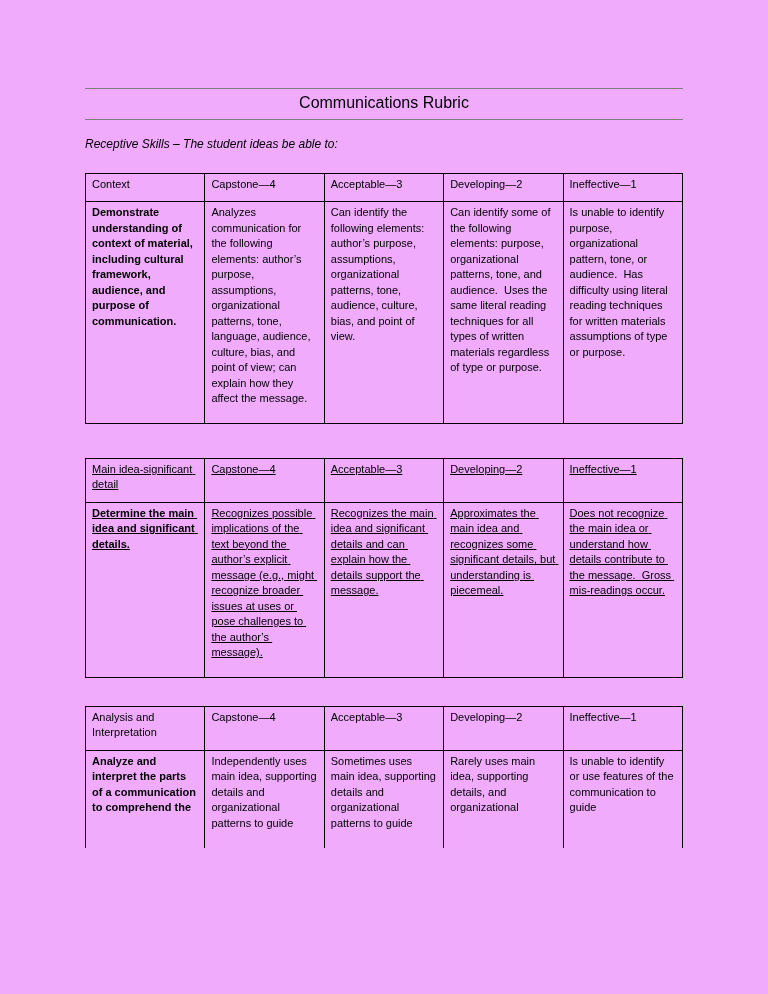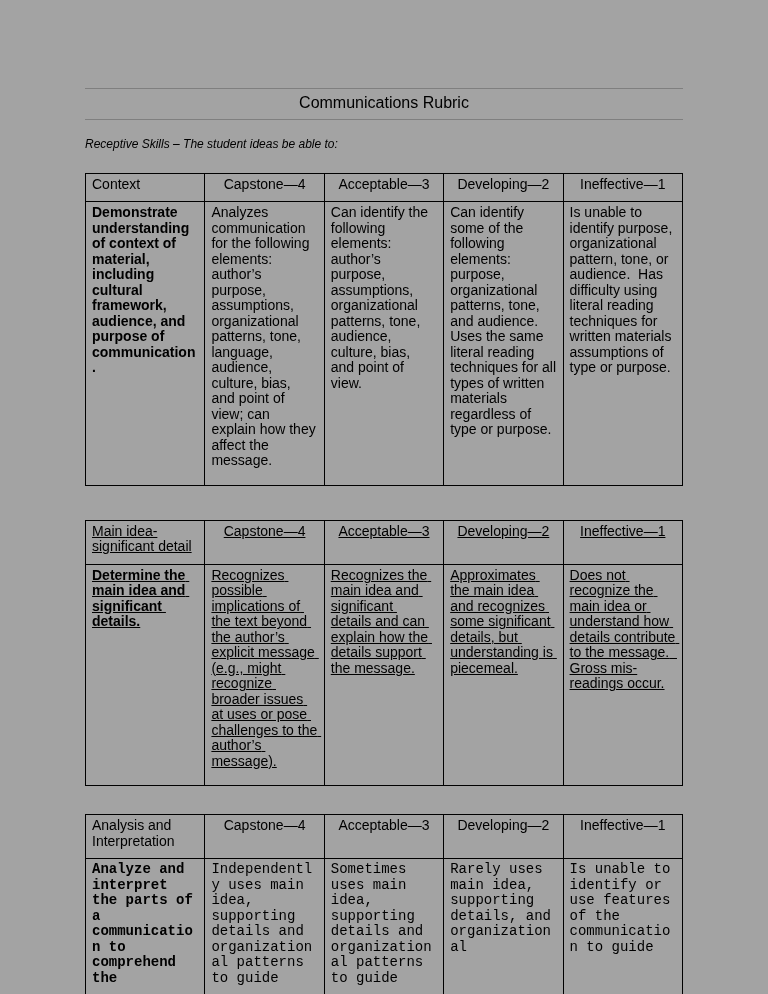--- a/index.html
+++ b/index.html
@@ -1,20 +1,20 @@
 <!DOCTYPE html>
 <html lang="en"><head>
 <meta charset="utf-8">
 <style>
   * { margin: 0; padding: 0; box-sizing: border-box; }
   html, body { background: #ffffff; }
   .page {
     width: 768px;
     height: 994px;
-    background: #a3a3a3;
+    background: #f0abfc;
     overflow: hidden;
     color: #000;
     font-family: "Liberation Sans", sans-serif;
   }
   .content { padding: 88px 85px 0 85px; }
 
   .doc-title {
     text-align: center;
     font-size: 16px;
     font-weight: normal;
@@ -35,42 +35,42 @@
     font-size: 12px;
     font-style: italic;
     line-height: 1.4;
   }
   p.section .term { font-weight: normal; }
 
   table.rubric {
     width: 100%;
     border-collapse: collapse;
     table-layout: fixed;
-    font-size: 14px;
+    font-size: 11px;
     line-height: 15.5px;
     margin-top: 20px;
   }
   table.rubric.t2 { margin-top: 34px; text-decoration: underline; }
   table.rubric.t3 { margin-top: 28px; }
 
   .rubric th, .rubric td {
     border: 1px solid #000;
     vertical-align: top;
     text-align: left;
     font-weight: normal;
     padding: 3px 6px 9px 6px;
     white-space: pre-wrap;
     word-wrap: break-word;
   }
-  .rubric th.level { text-align: center; }
+  .rubric th.level { text-align: left; }
   .rubric td { padding-bottom: 16px; }
   .rubric td.criterion { font-weight: bold; }
 
   
-  .rubric.t3 tbody td { border-bottom: none; height: 98px; font-family: Liberation Mono, monospace; }
+  .rubric.t3 tbody td { border-bottom: none; height: 98px; }
 </style>
 </head>
 <body>
 
 <div class="page">
   <div class="content">
 
     <h1 class="doc-title">Communications Rubric</h1>
 
 

